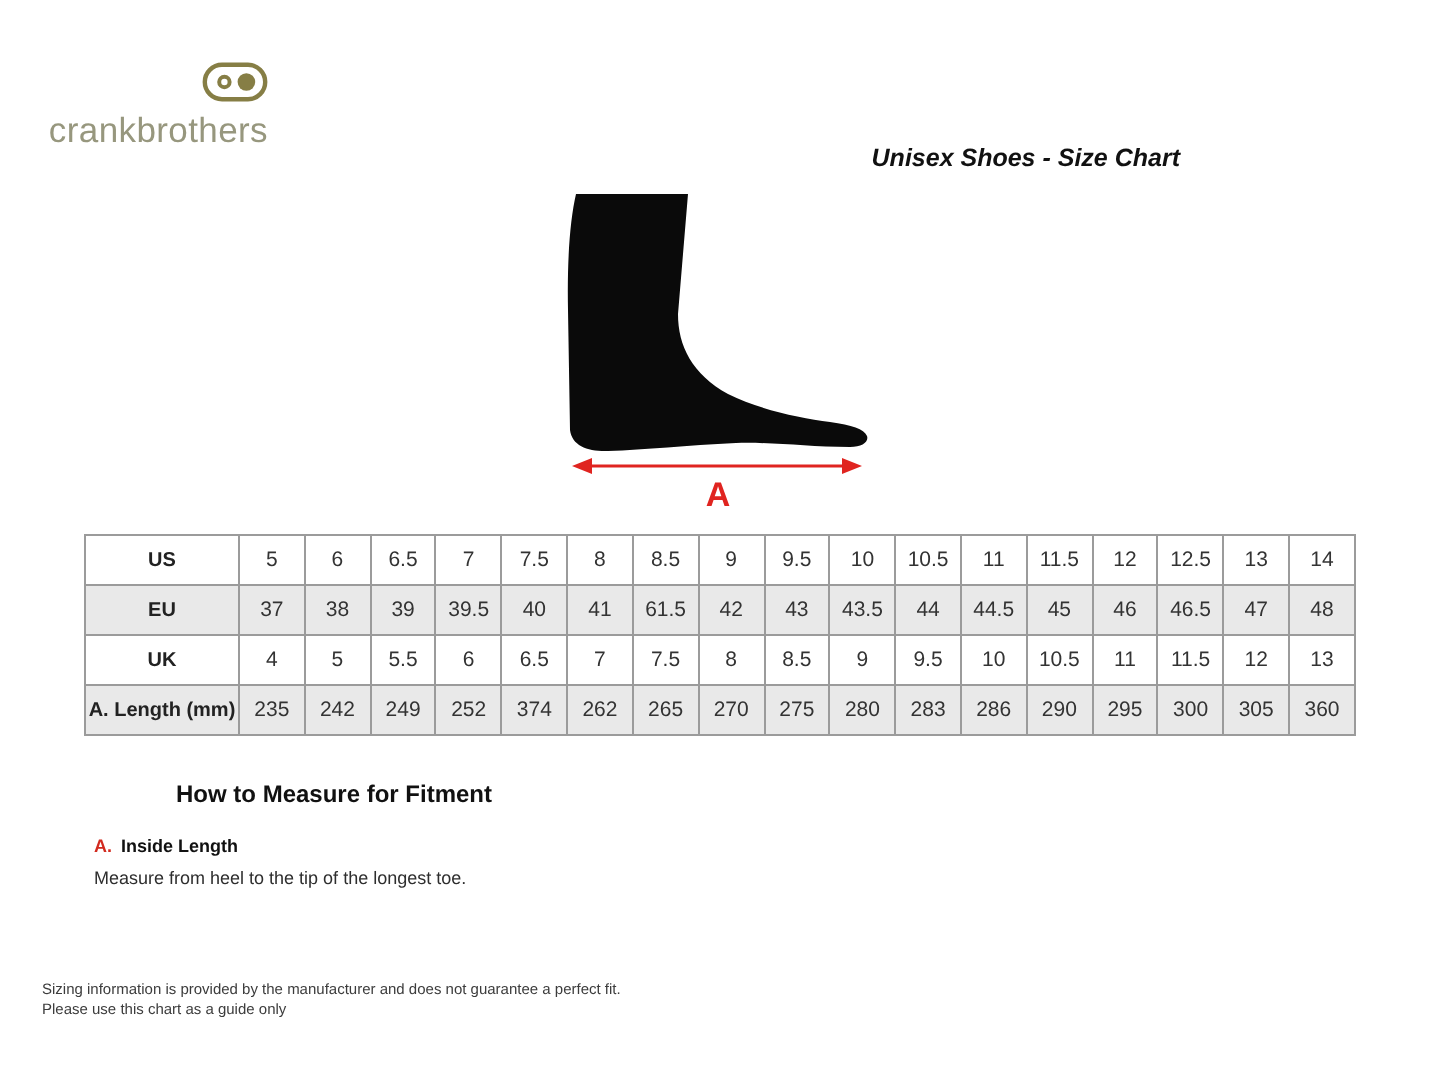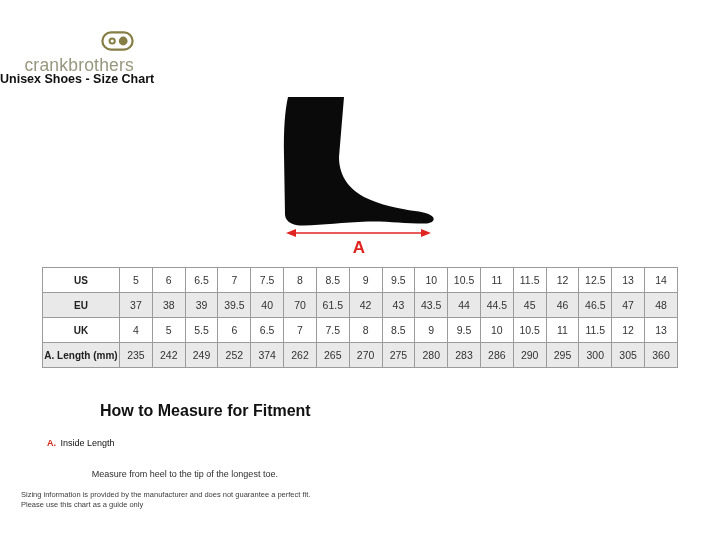--- a/index.html
+++ b/index.html
@@ -5,44 +5,44 @@
   html,body{margin:0;padding:0;background:#fff;}
   .page{
     position:relative;width:720px;height:540px;background:#ffffff;overflow:hidden;
     font-family:"Liberation Sans", sans-serif;color:#1a1a1a;
   }
   
   .logo{position:absolute;left:38px;top:31px;width:96px;display:flex;flex-direction:column;align-items:flex-end;}
   .logo-icon{display:block;}
   .logo-text{margin-top:4px;font-size:17.5px;font-weight:400;letter-spacing:.2px;color:#97977e;}
   
-  .title{position:absolute;left:0;top:72px;width:590px;margin:0;text-align:left;
-         font-size:12.5px;font-weight:700;color:#111;}
+  .title{position:absolute;left:0;top:72px;width:590px;margin:0;text-align:right;
+         font-size:12.5px;font-weight:700;color:#111;font-style:italic;}
   
   .figure{position:absolute;left:268px;top:95px;width:260px;height:162px;}
   .foot{fill:#0a0a0a;}
   .arrow-line{stroke:#e02420;stroke-width:1.6;}
   .arrow-head{fill:#e02420;}
   .arrow-label{fill:#e02420;font-family:"Liberation Sans",sans-serif;font-size:17px;font-weight:700;text-anchor:middle;}
   
   .table-wrap{position:absolute;left:42px;top:267px;width:636px;}
   table.size-table{border-collapse:collapse;table-layout:fixed;width:636px;
     font-size:10.5px;color:#333;}
   table.size-table th,table.size-table td{
     border:1px solid #9b9b9b;height:24px;text-align:center;vertical-align:middle;padding:0;}
   table.size-table th{width:76px;font-weight:700;font-size:10px;white-space:nowrap;color:#222;}
   table.size-table tr:nth-child(even){background:#e9e9e9;}
   table.size-table tr:nth-child(odd){background:#ffffff;}
   
   .measure{position:absolute;left:40px;top:390px;}
-  .measure-heading{margin:12px;font-size:16px;font-weight:700;color:#111;padding-left:48px;}
+  .measure-heading{margin:0;font-size:12px;font-weight:700;color:#111;padding-left:48px;}
   .measure-item{margin-top:9px;margin-left:7px;}
   .measure-key{color:#d22a1f;font-weight:700;font-size:9px;}
-  .measure-name{color:#111;font-weight:400;font-size:9px;}
-  .measure-desc{margin-top:19px;font-size:9px;color:#2e2e2e;text-align:center;}
+  .measure-name{color:#111;font-weight:700;font-size:9px;}
+  .measure-desc{margin-top:3px;font-size:9px;color:#2e2e2e;}
   
   .footer{position:absolute;left:21px;top:490px;font-size:7.5px;line-height:10px;color:#3c3c3c;}
 </style>
 </head>
 <body>
 
 <div class="page">
 
   <div class="logo">
     <svg class="logo-icon" width="33" height="20" viewBox="0 0 33 20" aria-hidden="true">
@@ -102,21 +102,21 @@
             <td>13</td>
             <td>14</td>
           </tr>
           <tr>
             <th>EU</th>
             <td>37</td>
             <td>38</td>
             <td>39</td>
             <td>39.5</td>
             <td>40</td>
-            <td>70</td>
+            <td>41</td>
             <td>61.5</td>
             <td>42</td>
             <td>43</td>
             <td>43.5</td>
             <td>44</td>
             <td>44.5</td>
             <td>45</td>
             <td>46</td>
             <td>46.5</td>
             <td>47</td>

